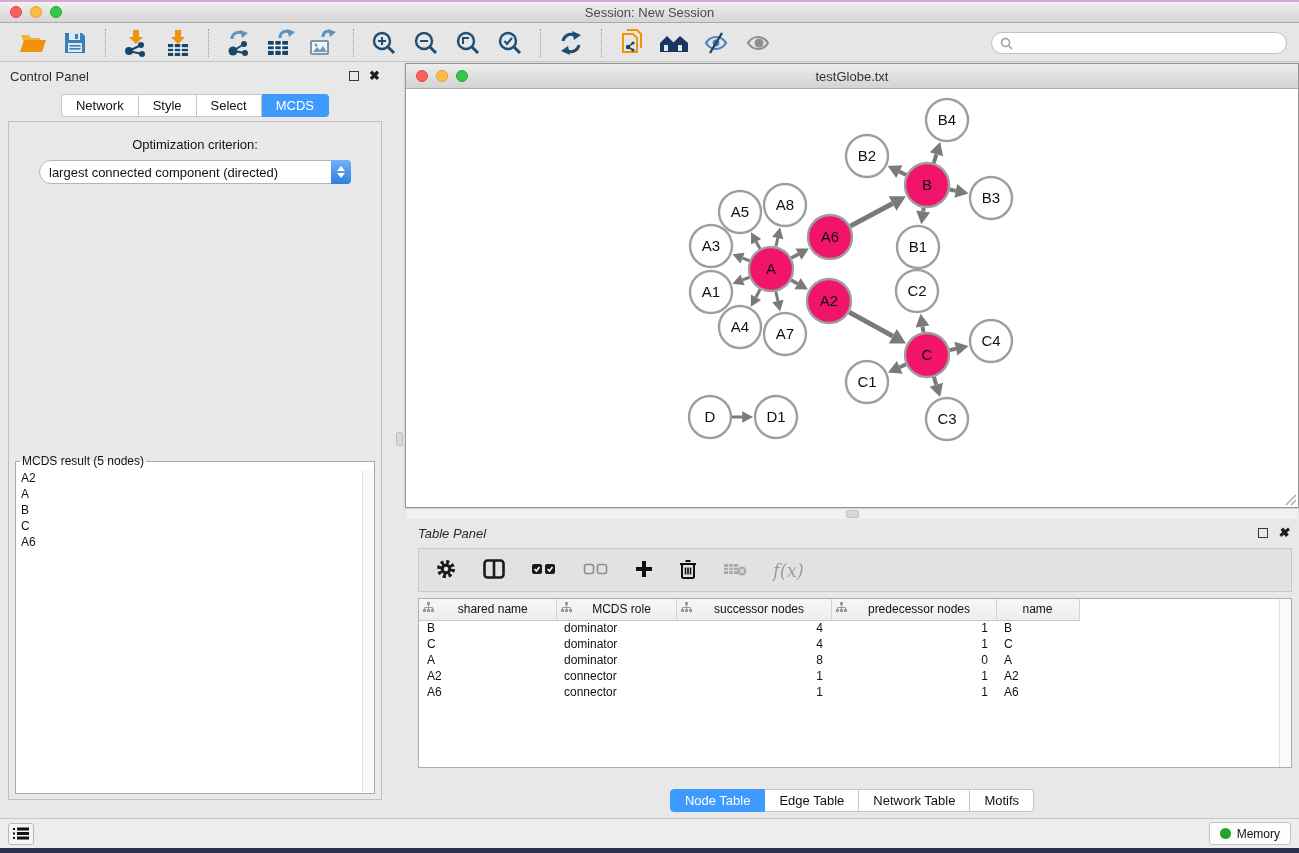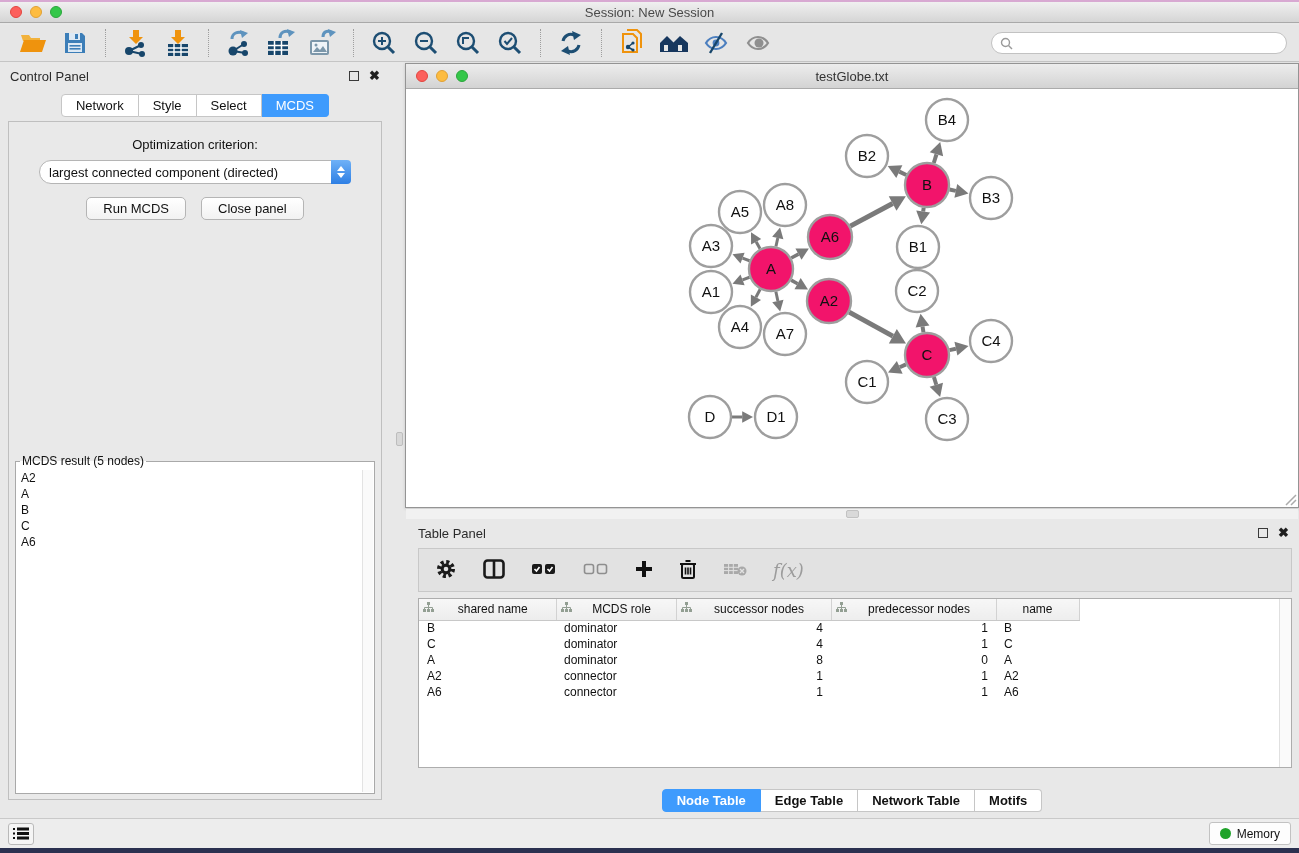--- a/index.html
+++ b/index.html
@@ -309,24 +309,20 @@
       <div class="seg-tab selected">MCDS</div>
     </div>
   <div class="cp-content">
     <div class="opt-label">Optimization criterion:</div>
     <div class="dropdown">
       <span class="dropdown-value">largest connected component (directed)</span>
       <span class="dropdown-stepper">
           <span class="chev-up"></span>
           <span class="chev-down"></span>
         </span>
-    </div>
-    <div class="btn-row">
-      <button class="mac-btn">Run MCDS</button>
-      <button class="mac-btn">Close panel</button>
     </div>
     <fieldset class="result-box">
       <legend>MCDS result (5 nodes)</legend>
       <div class="result-list" id="mcds-list">
           <div class="mcds-item">A2</div>
           <div class="mcds-item">A</div>
           <div class="mcds-item">B</div>
           <div class="mcds-item">C</div>
           <div class="mcds-item">A6</div>
         </div>
@@ -431,21 +427,21 @@
   <svg class="resize-grip" width="13" height="13" viewBox="0 0 13 13">
       <path d="M12 2 2 12M12 7 7 12" stroke="#ABABAB" stroke-width="1.5"></path>
     </svg>
 </div>
 <div class="mini-vthumb"></div>
 <div class="hscrollbar">
   <div class="hscroll-thumb"></div>
 </div>
 
 <div class="table-panel">
-  <div class="panel-header" style="padding:0 10px 0 13px;">
+  <div class="panel-header" style="padding:0 10px 0 13px;font-style:italic;">
     <span class="panel-title">Table Panel</span>
     <span class="panel-header-icons">
       <span class="float-icon"></span>
       <span class="close-icon">✖</span>
     </span>
   </div>
   <div class="tp-toolbar">
     <span>
       <svg width="22" height="22" viewBox="0 0 22 22">
           <circle cx="11" cy="11" r="7" fill="none" stroke="#1A1A1A" stroke-width="4" stroke-dasharray="3 2.5"></circle>
@@ -586,21 +582,21 @@
             <td class="">connector</td>
             <td class="al-r">1</td>
             <td class="al-r">1</td>
             <td class="">A6</td>
           </tr>
         </tbody>
       </table>
     <div class="tp-vscroll"></div>
   </div>
   <div class="bottom-tabs">
-      <div class="seg-tabs" id="tbl-tabs" style="margin-top:0;font-weight:bold;">
+      <div class="seg-tabs" id="tbl-tabs" style="margin-top:0;">
         <div class="seg-tab selected">Node Table</div>
         <div class="seg-tab">Edge Table</div>
         <div class="seg-tab">Network Table</div>
         <div class="seg-tab">Motifs</div>
       </div>
     </div>
 </div>
 
 <div class="statusbar">
   <div class="status-left-btn">

